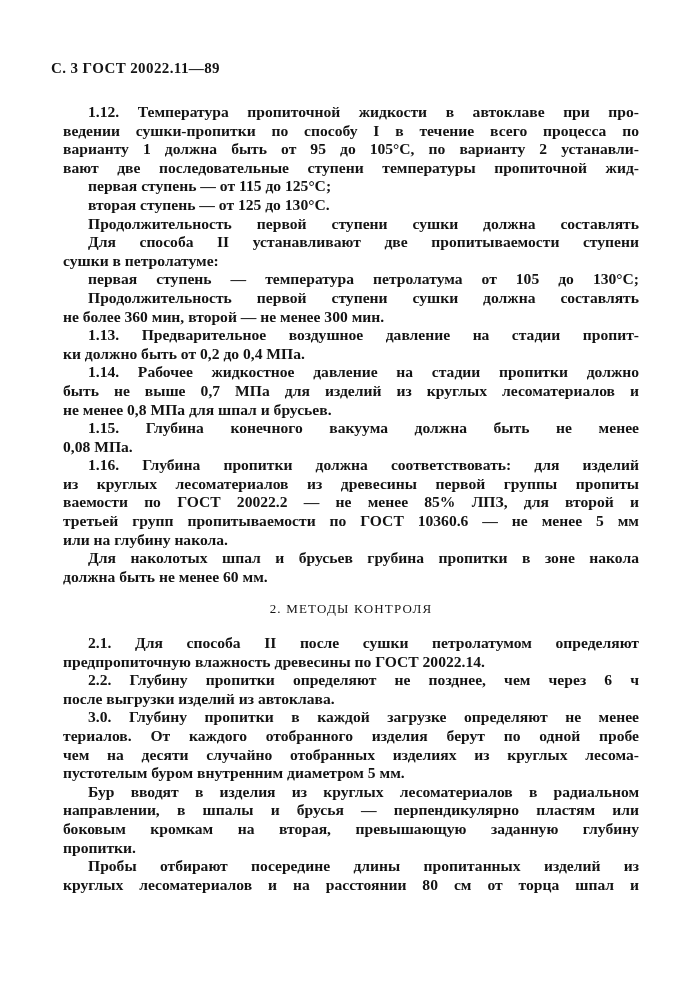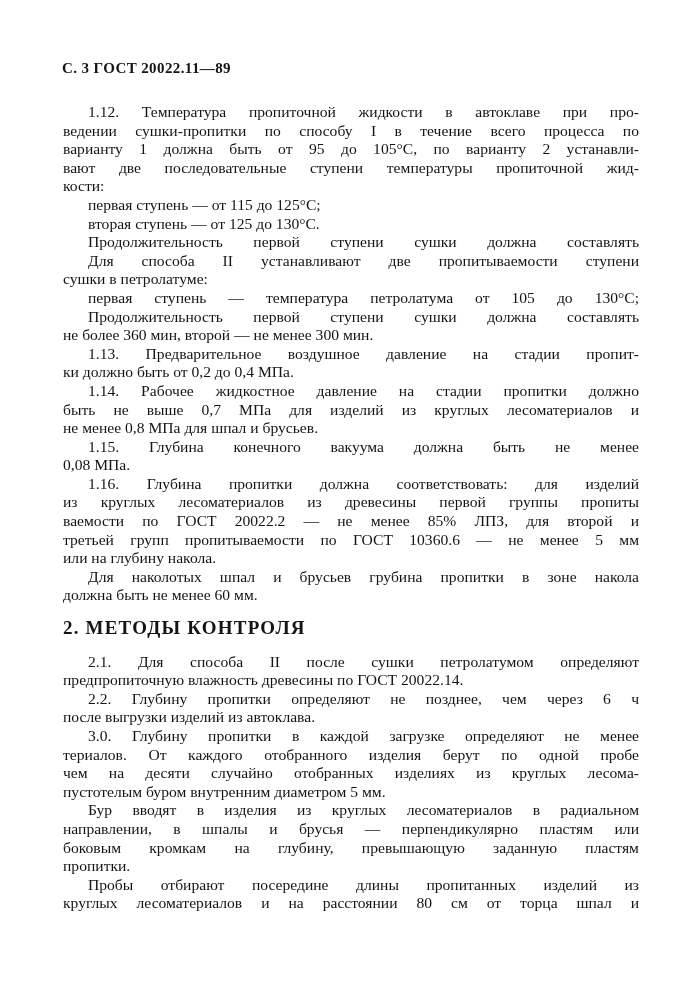--- a/index.html
+++ b/index.html
@@ -15,68 +15,69 @@
     color: #141414;
     overflow: hidden;
   }
   .page {
     position: absolute;
     inset: 0;
     background: #ffffff;
   }
   .doc-header {
     position: absolute;
-    left: 62px;
+    left: 51px;
     top: 60px;
     font-size: 15px;
     font-weight: bold;
     letter-spacing: 0.4px;
     white-space: nowrap;
   }
   .body-text {
     position: absolute;
     left: 63px;
     top: 103px;
     width: 576px;
     font-size: 15.6px;
     line-height: 18.6px;
   }
   .ln {
     min-height: 18.6px;
+    font-weight: bold;
   }
   
   .jst {
     text-align: justify;
     text-align-last: justify;
     -moz-text-align-last: justify;
   }
   .ind {
     text-indent: 25px;
   }
   .hd {
-    font-weight: bold;
-    font-size: 19px;
+    text-align: center;
+    font-weight: normal;
+    font-size: 13px;
     letter-spacing: 1.2px;
     margin: 14px 0 15px 0;
   }
 </style>
 </head>
 <body>
 
 <div class="page">
 
   <div class="doc-header">С. 3 ГОСТ 20022.11—89</div>
 
   <div class="body-text">
 
     <div class="ln ind jst">1.12. Температура пропиточной жидкости в автоклаве при про-</div>
     <div class="ln jst">ведении сушки-пропитки по способу I в течение всего процесса по</div>
     <div class="ln jst">варианту 1 должна быть от 95 до 105°С, по варианту 2 устанавли-</div>
     <div class="ln jst">вают две последовательные ступени температуры пропиточной жид-</div>
-    <div class="ln">кости:</div>
     <div class="ln ind">первая ступень — от 115 до 125°С;</div>
     <div class="ln ind">вторая ступень — от 125 до 130°С.</div>
     <div class="ln ind jst">Продолжительность первой ступени сушки должна составлять</div>
     <div class="ln ind jst">Для способа II устанавливают две пропитываемости ступени</div>
     <div class="ln">сушки в петролатуме:</div>
     <div class="ln ind jst">первая ступень — температура петролатума от 105 до 130°С;</div>
     <div class="ln ind jst">Продолжительность первой ступени сушки должна составлять</div>
     <div class="ln">не более 360 мин, второй — не менее 300 мин.</div>
     <div class="ln ind jst">1.13. Предварительное воздушное давление на стадии пропит-</div>
     <div class="ln">ки должно быть от 0,2 до 0,4 МПа.</div>
@@ -98,19 +99,19 @@
     <div class="ln ind jst">2.1. Для способа II после сушки петролатумом определяют</div>
     <div class="ln">предпропиточную влажность древесины по ГОСТ 20022.14.</div>
     <div class="ln ind jst">2.2. Глубину пропитки определяют не позднее, чем через 6 ч</div>
     <div class="ln">после выгрузки изделий из автоклава.</div>
     <div class="ln ind jst">3.0. Глубину пропитки в каждой загрузке определяют не менее</div>
     <div class="ln jst">териалов. От каждого отобранного изделия берут по одной пробе</div>
     <div class="ln jst">чем на десяти случайно отобранных изделиях из круглых лесома-</div>
     <div class="ln">пустотелым буром внутренним диаметром 5 мм.</div>
     <div class="ln ind jst">Бур вводят в изделия из круглых лесоматериалов в радиальном</div>
     <div class="ln jst">направлении, в шпалы и брусья — перпендикулярно пластям или</div>
-    <div class="ln jst">боковым кромкам на глубину, превышающую заданную пластям</div>
+    <div class="ln jst">боковым кромкам на вторая, превышающую заданную глубину</div>
     <div class="ln">пропитки.</div>
     <div class="ln ind jst">Пробы отбирают посередине длины пропитанных изделий из</div>
     <div class="ln jst">круглых лесоматериалов и на расстоянии 80 см от торца шпал и</div>
 
   </div>
 </div>
 
 </body></html>

